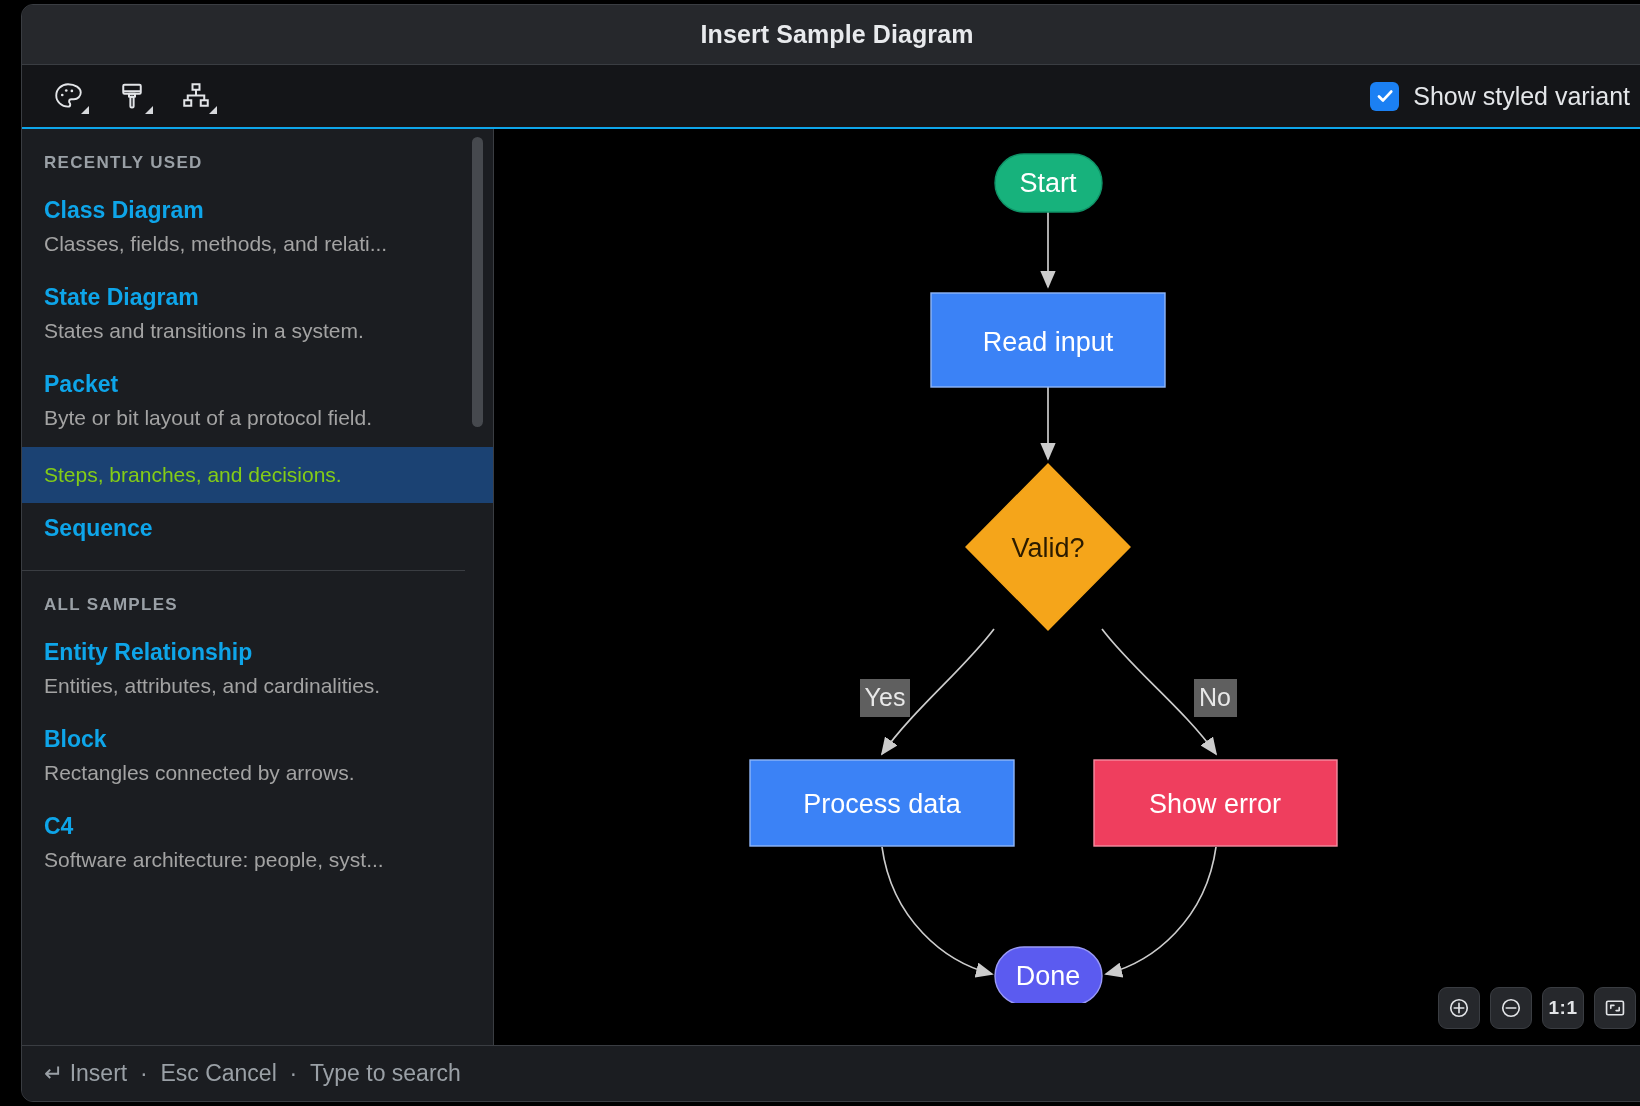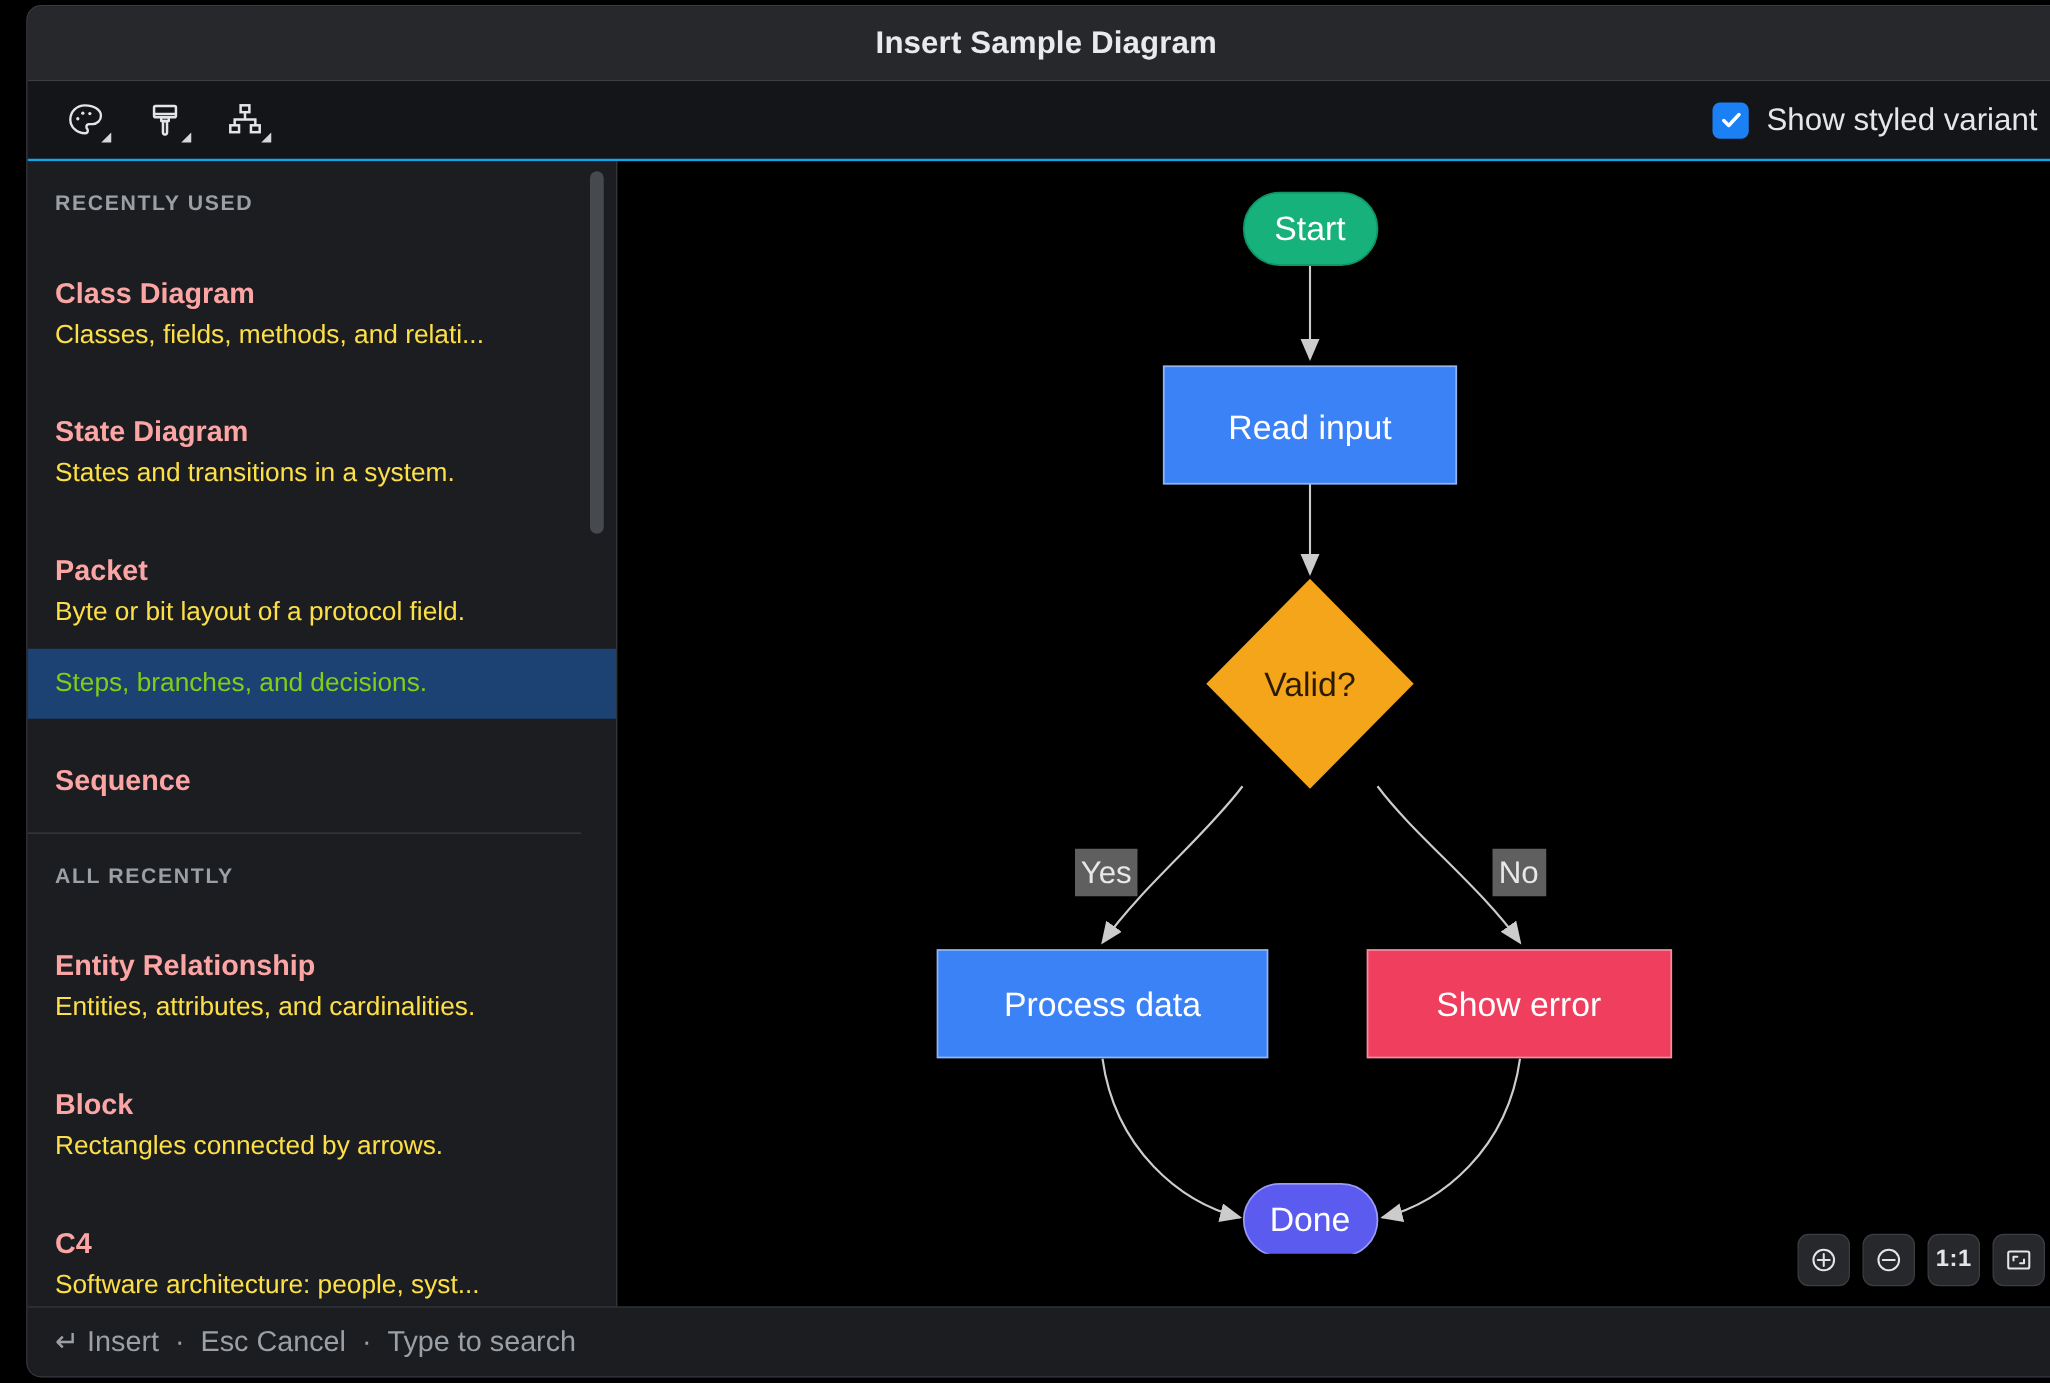--- a/index.html
+++ b/index.html
@@ -126,28 +126,27 @@
   .list-item {
     padding: 10px 22px 14px 22px;
     cursor: pointer;
   }
   .list-item.selected {
     background: #1b4273;
   }
   .item-title {
     font-size: 23px;
     font-weight: bold;
-    color: #fca5a5;
+    color: #0ea5e9;
     line-height: 1.34;
     white-space: nowrap;
-    margin-top: 24px;
   }
   .item-desc {
     font-size: 21px;
-    color: #fde047;
+    color: #a3a3a3;
     line-height: 1.4;
     margin-top: 3px;
     white-space: nowrap;
     overflow: hidden;
   }
   .list-item.selected .item-desc { color: #84cc16; }
 
   .scrollbar-track {
     position: absolute;
     right: 10px; top: 8px;
@@ -289,21 +288,21 @@
         <div class="list-item selected">
           <div class="item-desc">Steps, branches, and decisions.</div>
         </div>
 
         <div class="list-item">
           <div class="item-title">Sequence</div>
         </div>
 
         <div class="section-sep"></div>
 
-        <div class="section-head">ALL RECENTLY</div>
+        <div class="section-head">ALL SAMPLES</div>
 
         <div class="list-item">
           <div class="item-title">Entity Relationship</div>
           <div class="item-desc">Entities, attributes, and cardinalities.</div>
         </div>
 
         <div class="list-item">
           <div class="item-title">Block</div>
           <div class="item-desc">Rectangles connected by arrows.</div>
         </div>

